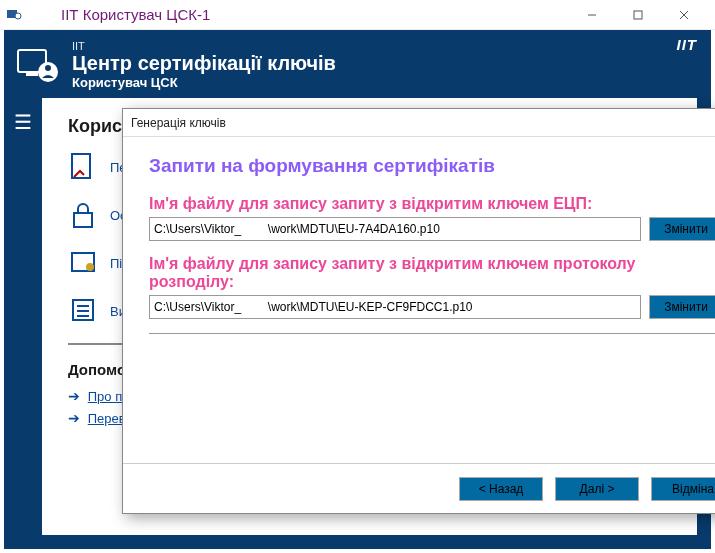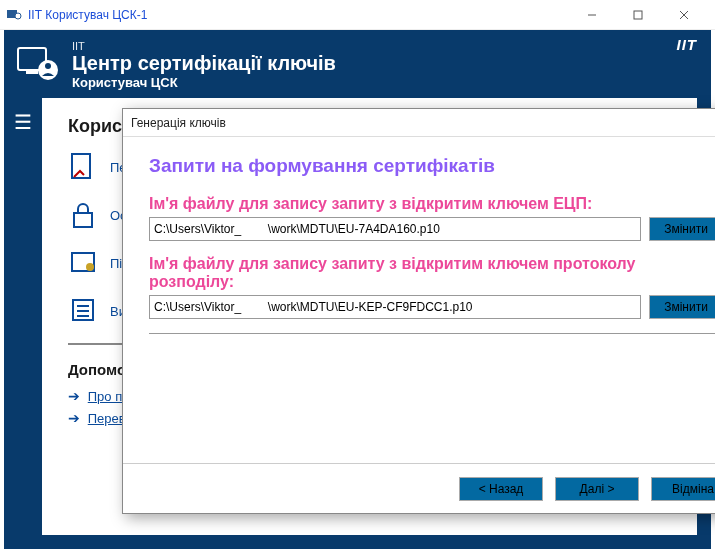--- a/index.html
+++ b/index.html
@@ -14,38 +14,38 @@
   
   .titlebar {
     height: 30px;
     background: #fff;
     display: flex;
     align-items: center;
     padding: 0 8px 0 6px;
     border-bottom: 1px solid #eee;
   }
   .titlebar .icon { width: 16px; height: 16px; margin-right: 6px; }
-  .titlebar .title { font-size: 12px; color: #1d4ed8; flex: 1; }
+  .titlebar .title { font-size: 15px; color: #701a75; flex: 1; margin-left: 33px; }
   .winbtns { display: flex; gap: 0; }
   .winbtn { width: 46px; height: 30px; display: flex; align-items: center; justify-content: center; color: #555; font-size: 11px; }
   .winbtn svg { stroke: #555; }
   
   .app {
     background: #083a6b;
     position: absolute;
     top: 30px; left: 4px; right: 4px; bottom: 4px;
     display: flex;
     flex-direction: column;
   }
   .app-header {
     background: #083a6b;
     color: #fff;
     padding: 10px 18px 8px 12px;
     display: flex;
-    align-items: center;
+    align-items: flex-end;
     position: relative;
   }
   .app-header .logo { width: 46px; height: 46px; margin-right: 10px; }
   .app-header .htext .line1 { font-size: 11px; opacity: .9; }
   .app-header .htext .line2 { font-size: 20px; font-weight: bold; }
   .app-header .htext .line3 { font-size: 13px; font-weight: bold; }
   .app-header .brand-iit { position: absolute; right: 14px; top: 6px; color: #fff; font-style: italic; font-weight: bold; font-size: 15px; letter-spacing: 1px; }
   .app-body {
     flex: 1;
     display: flex;

